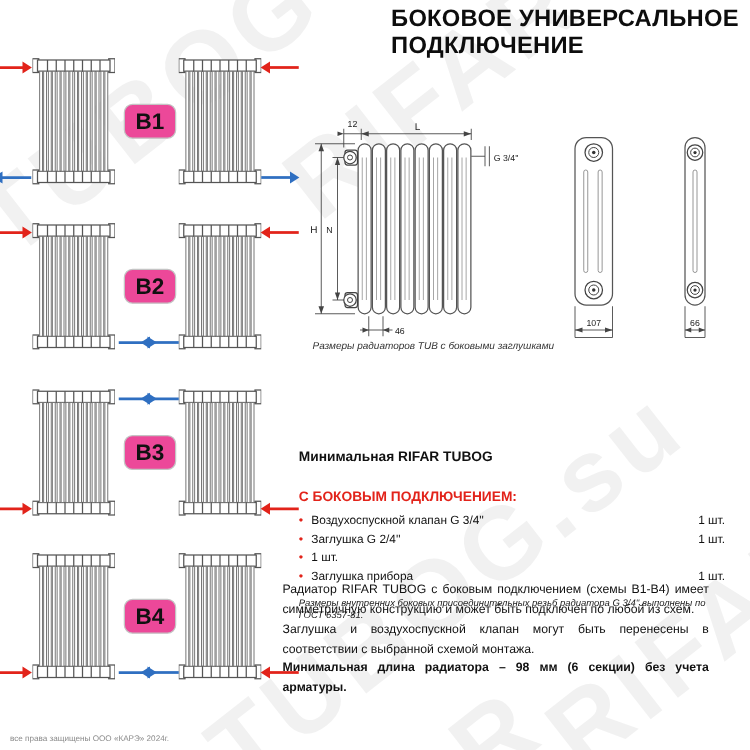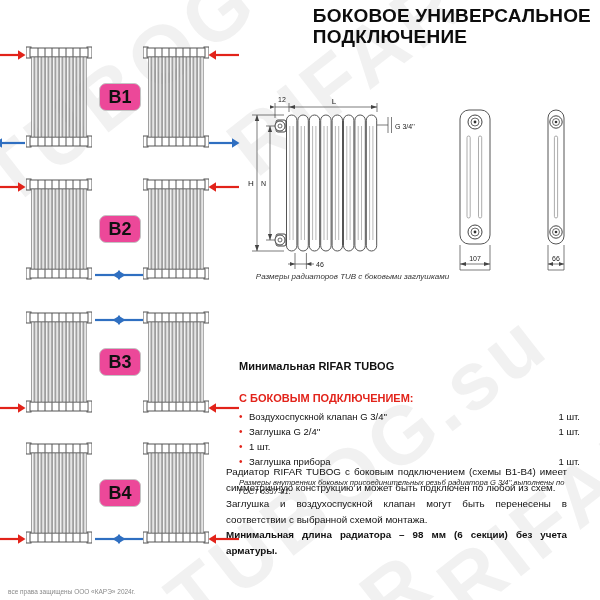--- a/index.html
+++ b/index.html
@@ -42,21 +42,21 @@
   .pos-right-bottom-inner{left:108px; top:89px;}
 
   
   .fv{position:absolute; left:246px; top:92px; width:205px; height:200px;}
   .fv text{fill:#222;}
   .sv{position:absolute; top:104px;}
   .sv-wide{left:456px; width:40px; height:170px;}
   .sv-narrow{left:541px; width:30px; height:170px;}
   .sv text{fill:#222;}
   .drawing-caption{position:absolute; left:250px; top:272px; width:205px;
-    text-align:center; font-style:italic; font-size:8px; color:#333;}
+    font-style:italic; font-size:8px; color:#333;}
 
   
   .kit{position:absolute; left:239px; top:360px; width:341px;}
   .kit-h1{font-weight:700; font-size:11px; color:#111;}
   .kit-h2{font-weight:700; font-size:11px; margin-top:20px;}
   .kit-items{margin-top:7px;}
   .kit-item{display:flex; align-items:baseline; font-size:9.5px; height:15px; color:#111;}
   .kit-bullet{width:10px; font-size:10px; flex:0 0 10px;}
   .kit-name{flex:1 1 auto;}
   .kit-qty{flex:0 0 auto;}

